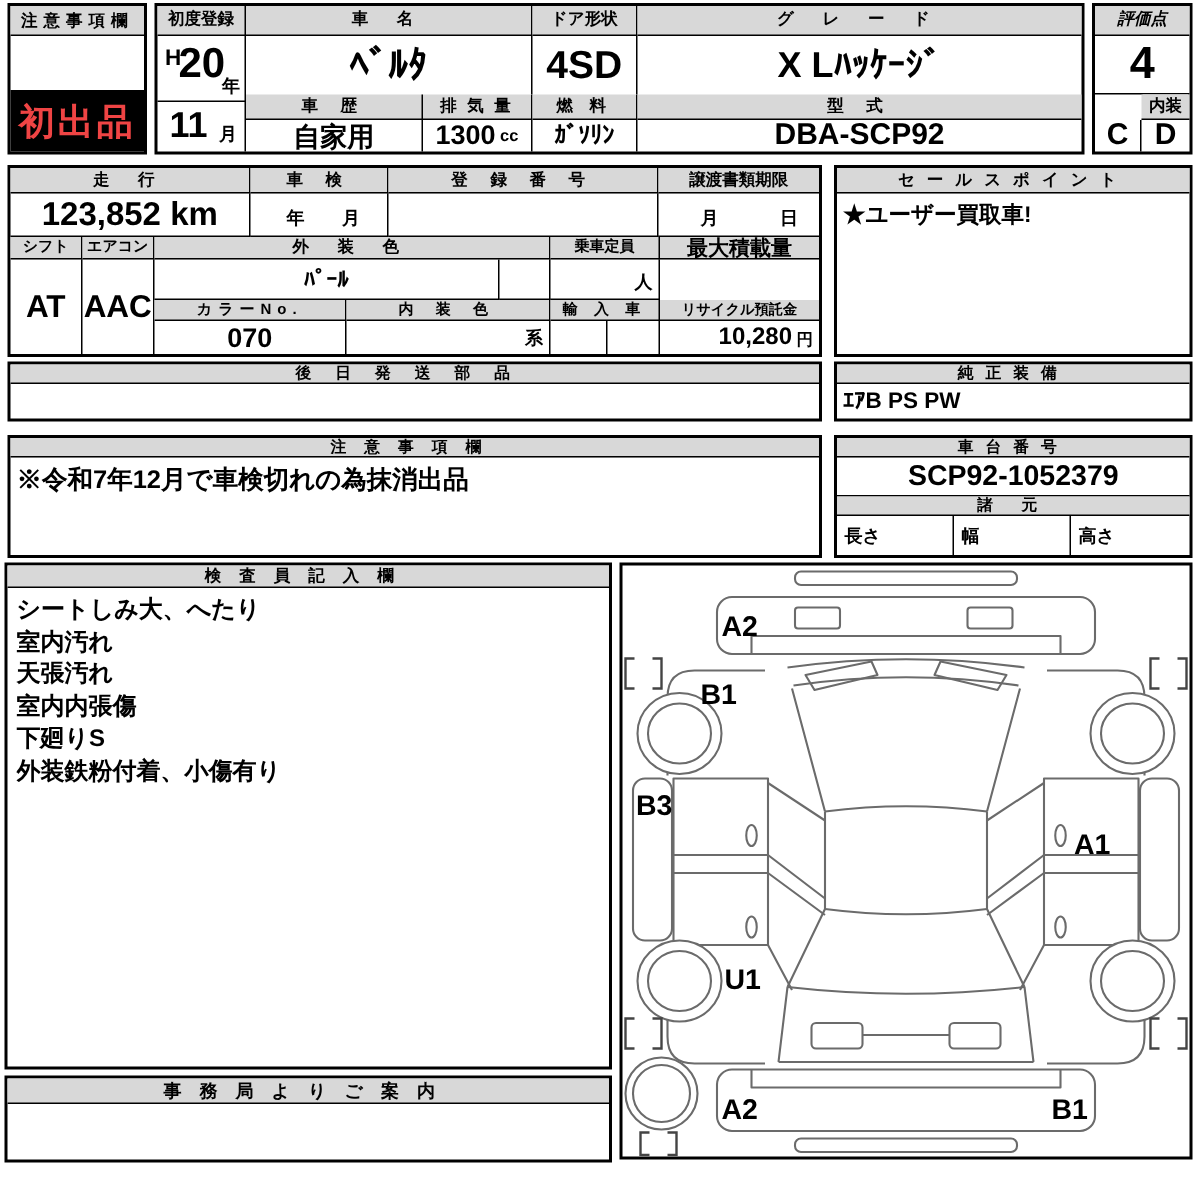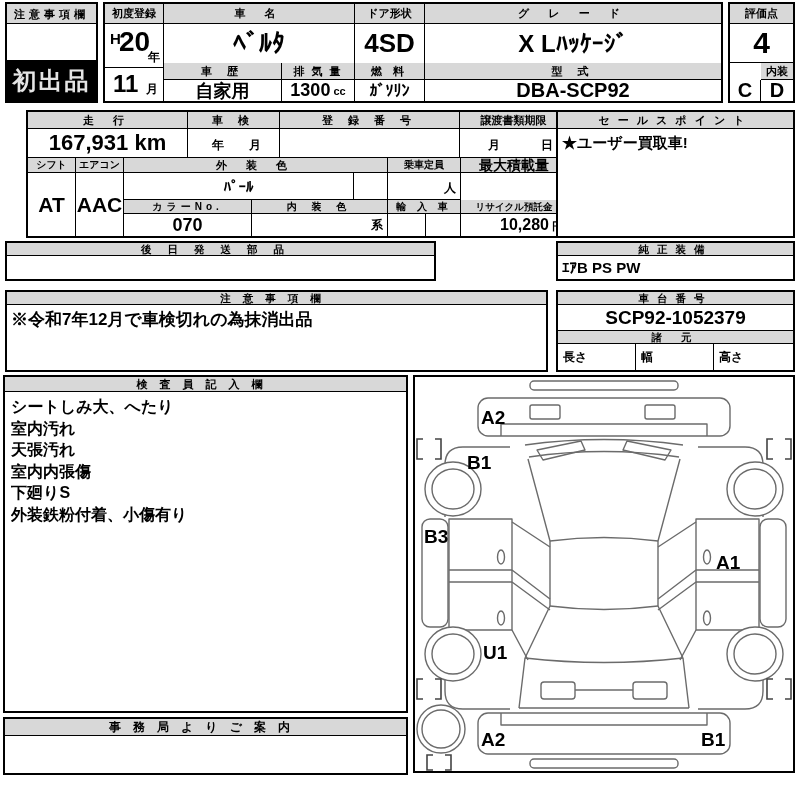--- a/index.html
+++ b/index.html
@@ -10,21 +10,21 @@
   .hdr{background:#d8d8d8;border-bottom:1px solid #000;text-align:center;
        font-weight:700;font-size:11px;}
   .br{border-right:1px solid #000;}
   .bb{border-bottom:1px solid #000;}
   .ctr{display:flex;align-items:center;justify-content:center;}
   .rgt{display:flex;align-items:flex-end;justify-content:flex-end;padding:0 4px 2px 0;}
   .lft{display:flex;align-items:center;justify-content:flex-start;padding-left:5px;}
   .b{font-weight:700;}
   .ls2{letter-spacing:2px;} .ls4{letter-spacing:4px;} .ls6{letter-spacing:6px;}
   .ls8{letter-spacing:8px;} .ls12{letter-spacing:12px;} .ls16{letter-spacing:16px;}
-  .badge{position:absolute;left:0;right:0;bottom:0;height:41px;background:#000;color:#e5e5e5;
+  .badge{position:absolute;left:0;right:0;bottom:0;height:41px;background:#000;color:#ef4444;
          font-weight:700;font-size:24px;letter-spacing:2px;display:flex;
          align-items:center;justify-content:center;}
   .unit{font-size:11px;font-weight:700;margin-left:3px;}
   .note-line{font-size:16px;font-weight:600;line-height:21.5px;white-space:nowrap;}
   .footer{position:absolute;left:3px;top:779px;width:796px;font-size:9.5px;
           font-weight:600;white-space:nowrap;letter-spacing:0;}
 </style>
 </head>
 <body>
 
@@ -63,36 +63,36 @@
     <div class="cell br ctr b" style="left:250px;top:20px;width:70px;height:39px;font-size:26px;">4SD</div>
     <div class="cell hdr br ls4" style="left:250px;top:59px;width:70px;height:17px;line-height:16px;">燃 料</div>
     <div class="cell br ctr b" style="left:250px;top:76px;width:70px;height:21px;font-size:16px;">ｶﾞｿﾘﾝ</div>
 
     <div class="cell ctr b" style="left:320px;top:20px;width:296px;height:39px;font-size:24px;">X Lﾊｯｹｰｼﾞ</div>
     <div class="cell hdr ls6" style="left:320px;top:59px;width:296px;height:17px;line-height:16px;">型 式</div>
     <div class="cell ctr b" style="left:320px;top:76px;width:296px;height:21px;font-size:20px;">DBA-SCP92</div>
   </div>
 
   <div class="box" style="left:728px;top:2px;width:67px;height:101px;">
-    <div class="cell hdr" style="left:0;right:0;top:0;height:20px;line-height:19px;">評価点</div>
+    <div class="cell hdr" style="left:0;right:0;top:0;height:20px;line-height:19px;font-style:italic;">評価点</div>
     <div class="cell ctr b bb" style="left:0;right:0;top:20px;height:39px;font-size:30px;">4</div>
     <div class="cell hdr br" style="left:0;top:59px;width:31px;height:17px;line-height:16px;margin-left:32px;">外装</div>
     <div class="cell hdr" style="left:31px;top:59px;width:32px;height:17px;line-height:16px;">内装</div>
     <div class="cell br ctr b" style="left:0;top:76px;width:31px;height:21px;font-size:20px;">C</div>
     <div class="cell ctr b" style="left:31px;top:76px;width:32px;height:21px;font-size:20px;">D</div>
   </div>
 
-  <div class="box" style="left:5px;top:110px;width:543px;height:128px;margin-left:21px;">
+  <div class="box" style="left:5px;top:110px;width:543px;height:128px;">
 
     <div class="cell hdr br ls8" style="left:0;top:0;width:160px;height:17px;line-height:16px;">走 行</div>
     <div class="cell hdr br ls6" style="left:160px;top:0;width:92px;height:17px;line-height:16px;">車 検</div>
     <div class="cell hdr br ls6" style="left:252px;top:0;width:180px;height:17px;line-height:16px;">登 録 番 号</div>
     <div class="cell hdr" style="left:432px;top:0;width:107px;height:17px;line-height:16px;font-size:11px;">譲渡書類期限</div>
 
-    <div class="cell br bb ctr b" style="left:0;top:17px;width:160px;height:29px;font-size:22px;">167,931 km</div>
+    <div class="cell br bb ctr b" style="left:0;top:17px;width:160px;height:29px;font-size:22px;">123,852 km</div>
     <div class="cell br bb" style="left:160px;top:17px;width:92px;height:29px;">
       <span class="b" style="position:absolute;left:24px;bottom:3px;font-size:12px;">年</span>
       <span class="b" style="position:absolute;right:18px;bottom:3px;font-size:12px;">月</span>
     </div>
     <div class="cell br bb" style="left:252px;top:17px;width:180px;height:29px;"></div>
     <div class="cell bb" style="left:432px;top:17px;width:107px;height:29px;">
       <span class="b" style="position:absolute;left:28px;bottom:3px;font-size:12px;">月</span>
       <span class="b" style="position:absolute;right:14px;bottom:3px;font-size:12px;">日</span>
     </div>
 
@@ -122,21 +122,21 @@
       <span class="b" style="font-size:16px;">10,280</span>
       <span class="unit">円</span>
     </div>
   </div>
 
   <div class="box" style="left:556px;top:110px;width:239px;height:128px;">
     <div class="cell b" style="left:4px;top:22px;right:4px;font-size:15px;">★ユーザー買取車!</div>
     <div class="cell hdr ls8" style="left:0;right:0;top:0;height:17px;line-height:16px;">セールスポイント</div>
   </div>
 
-  <div class="box" style="left:5px;top:241px;width:431px;height:40px;">
+  <div class="box" style="left:5px;top:241px;width:543px;height:40px;">
     <div class="cell hdr ls16" style="left:0;right:0;top:0;height:13px;line-height:12px;font-size:10.5px;">後日発送部品</div>
     <div class="cell" style="left:4px;top:15px;right:4px;font-size:13px;"></div>
   </div>
 
   <div class="box" style="left:556px;top:241px;width:239px;height:40px;">
     <div class="cell hdr ls8" style="left:0;right:0;top:0;height:13px;line-height:12px;font-size:10.5px;">純正装備</div>
     <div class="cell b" style="left:4px;top:16px;right:2px;font-size:15px;">ｴｱB PS PW</div>
   </div>
 
   <div class="box" style="left:5px;top:290px;width:543px;height:82px;">

